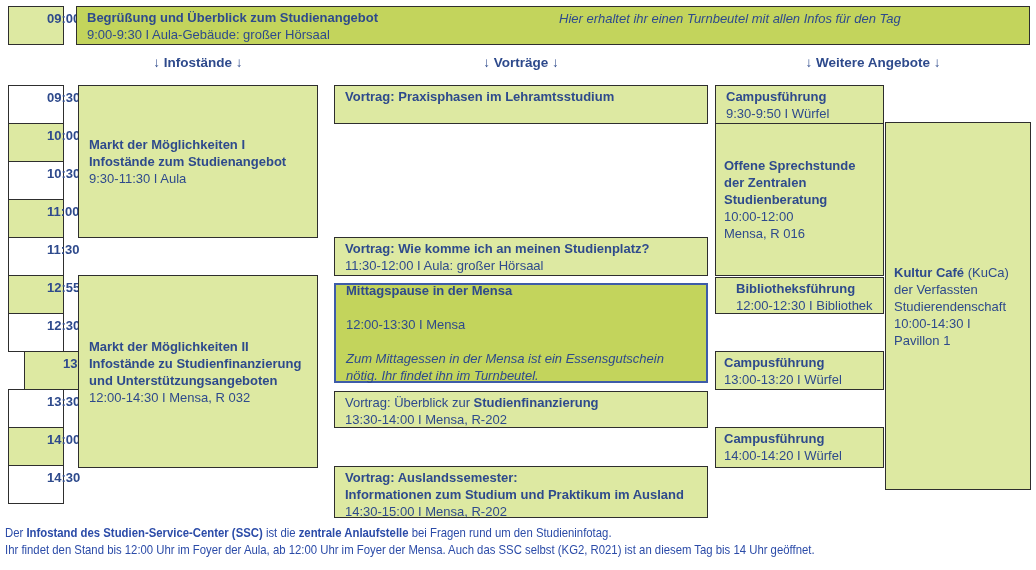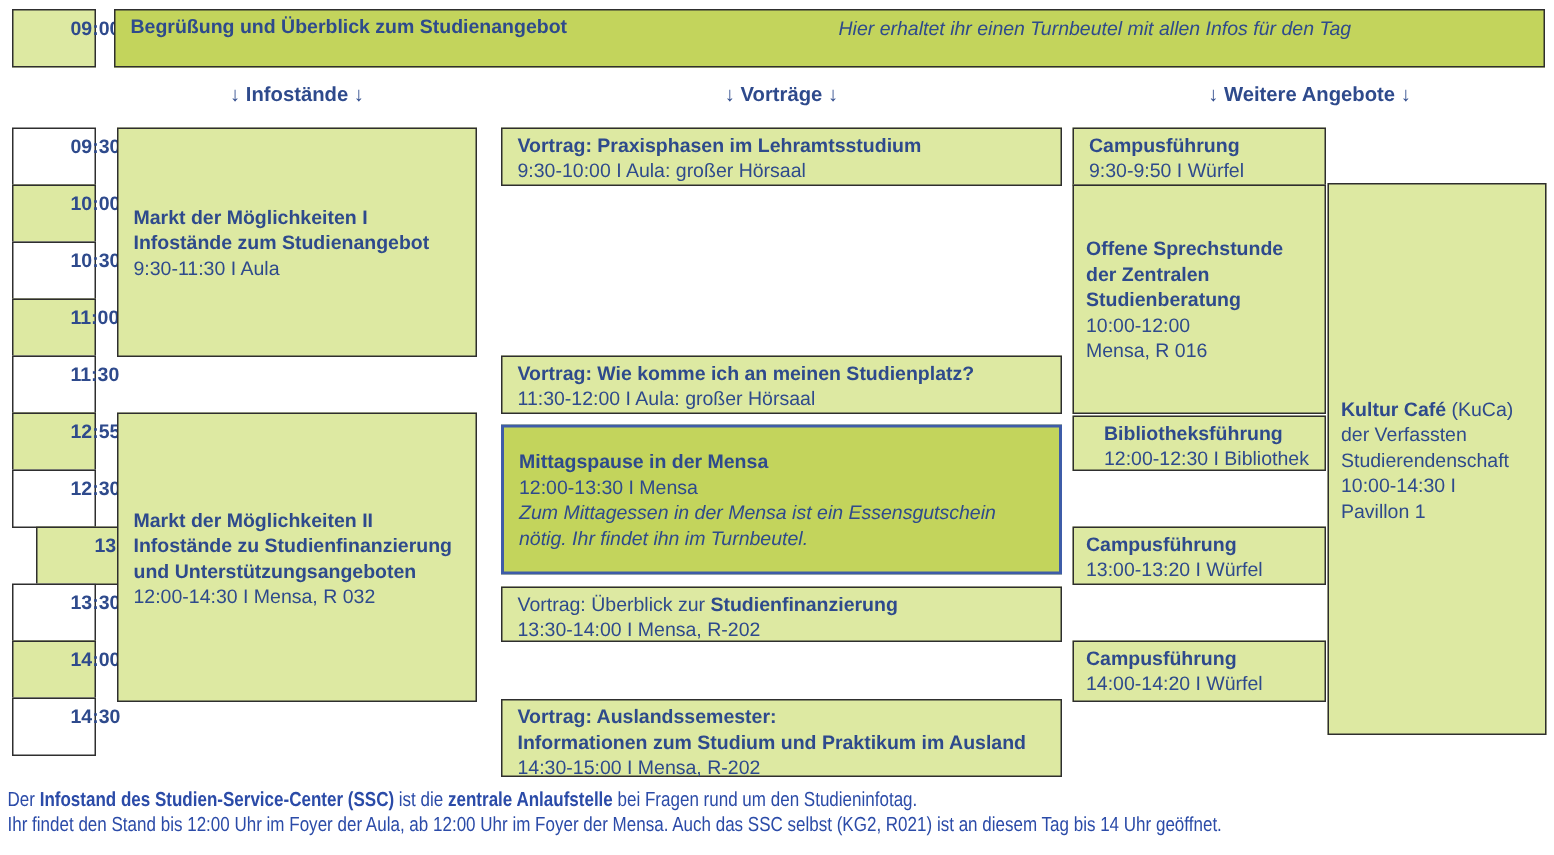--- a/index.html
+++ b/index.html
@@ -17,21 +17,21 @@
     font-size:13px;line-height:17px;overflow:hidden;
   }
   .box{
     position:absolute;box-sizing:border-box;
     border:1px solid var(--border-dark);
     background:var(--green-light);
     padding:2px 8px 2px 10px;
   }
   .box.dark{background:var(--green-dark);}
   .box.center{display:flex;flex-direction:column;justify-content:center;}
-  .box.blueborder{border:2px solid var(--border-blue);}
+  .box.blueborder{border:2px solid var(--border-blue);gap:17px;}
   .b{font-weight:bold;}
   .i{font-style:italic;}
   .line{display:block;}
   .timecell{
     position:absolute;left:8px;width:56px;height:39px;box-sizing:border-box;
     border:1px solid var(--border-dark);background:#ffffff;
     text-align:center;font-weight:bold;padding-top:3px;padding-left:38px;
   }
   .timecell.green{background:var(--green-light);}
   .colhead{
@@ -45,20 +45,21 @@
     transform:scaleX(0.84);transform-origin:left top;
   }
 </style>
 </head>
 <body>
 
 <div class="timecell green" style="top:6px;height:39px;">09:00</div>
 
 <div class="box dark" style="left:76px;top:6px;width:954px;height:39px;">
   <span class="line b">Begrüßung und Überblick zum Studienangebot</span>
+  <span class="line">9:00-9:30 I Aula-Gebäude: großer Hörsaal</span>
   <div class="note-abs i">
     <span class="line">Hier erhaltet ihr einen Turnbeutel mit allen Infos für den Tag</span>
   </div>
 </div>
 
 <div class="colhead" style="left:78px;width:240px;">↓ Infostände ↓</div>
 <div class="colhead" style="left:334px;width:374px;">↓ Vorträge ↓</div>
 <div class="colhead" style="left:715px;width:316px;">↓ Weitere Angebote ↓</div>
 
 <div class="timecell" style="top:85px;">09:30</div>
@@ -81,21 +82,20 @@
 
 <div class="box center" style="left:78px;top:275px;width:240px;height:193px;">
   <span class="line b">Markt der Möglichkeiten II</span>
   <span class="line b">Infostände zu Studienfinanzierung</span>
   <span class="line b">und Unterstützungsangeboten</span>
   <span class="line">12:00-14:30 I Mensa, R 032</span>
 </div>
 
 <div class="box" style="left:334px;top:85px;width:374px;height:39px;">
   <span class="line b">Vortrag: Praxisphasen im Lehramtsstudium</span>
-  <span class="line">9:30-10:00 I Aula: großer Hörsaal</span>
 </div>
 
 <div class="box" style="left:334px;top:237px;width:374px;height:39px;">
   <span class="line b">Vortrag: Wie komme ich an meinen Studienplatz?</span>
   <span class="line">11:30-12:00 I Aula: großer Hörsaal</span>
 </div>
 
 <div class="box dark blueborder center" style="left:334px;top:283px;width:374px;height:100px;">
   <span class="line b">Mittagspause in der Mensa</span>
   <span class="line">12:00-13:30 I Mensa</span>

